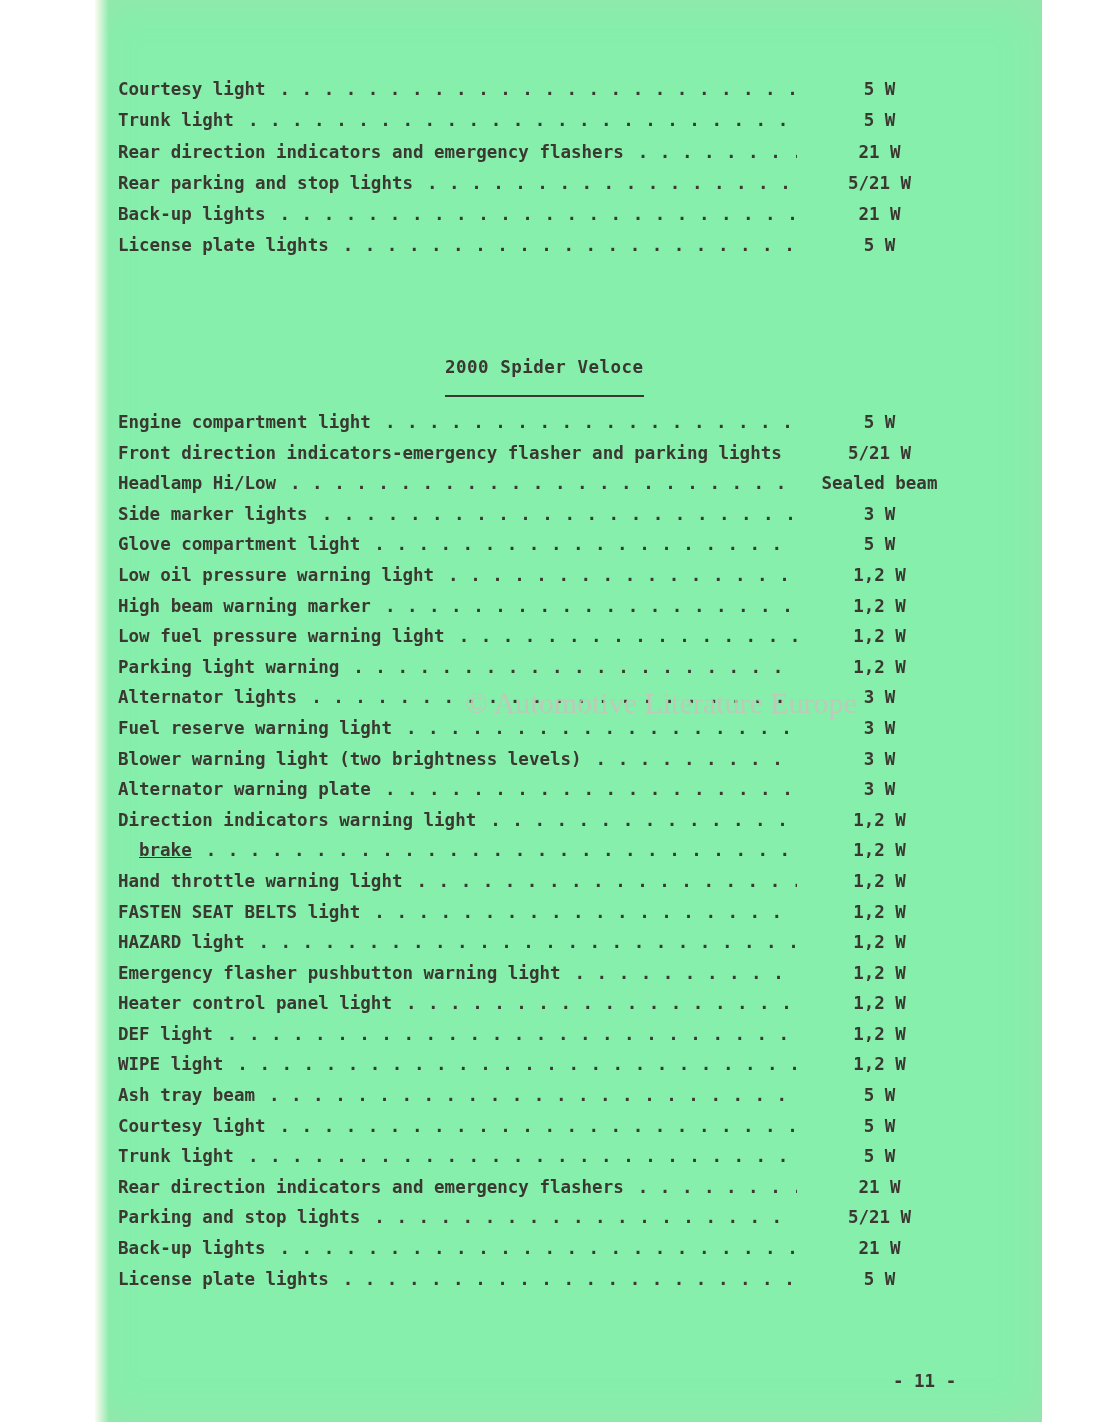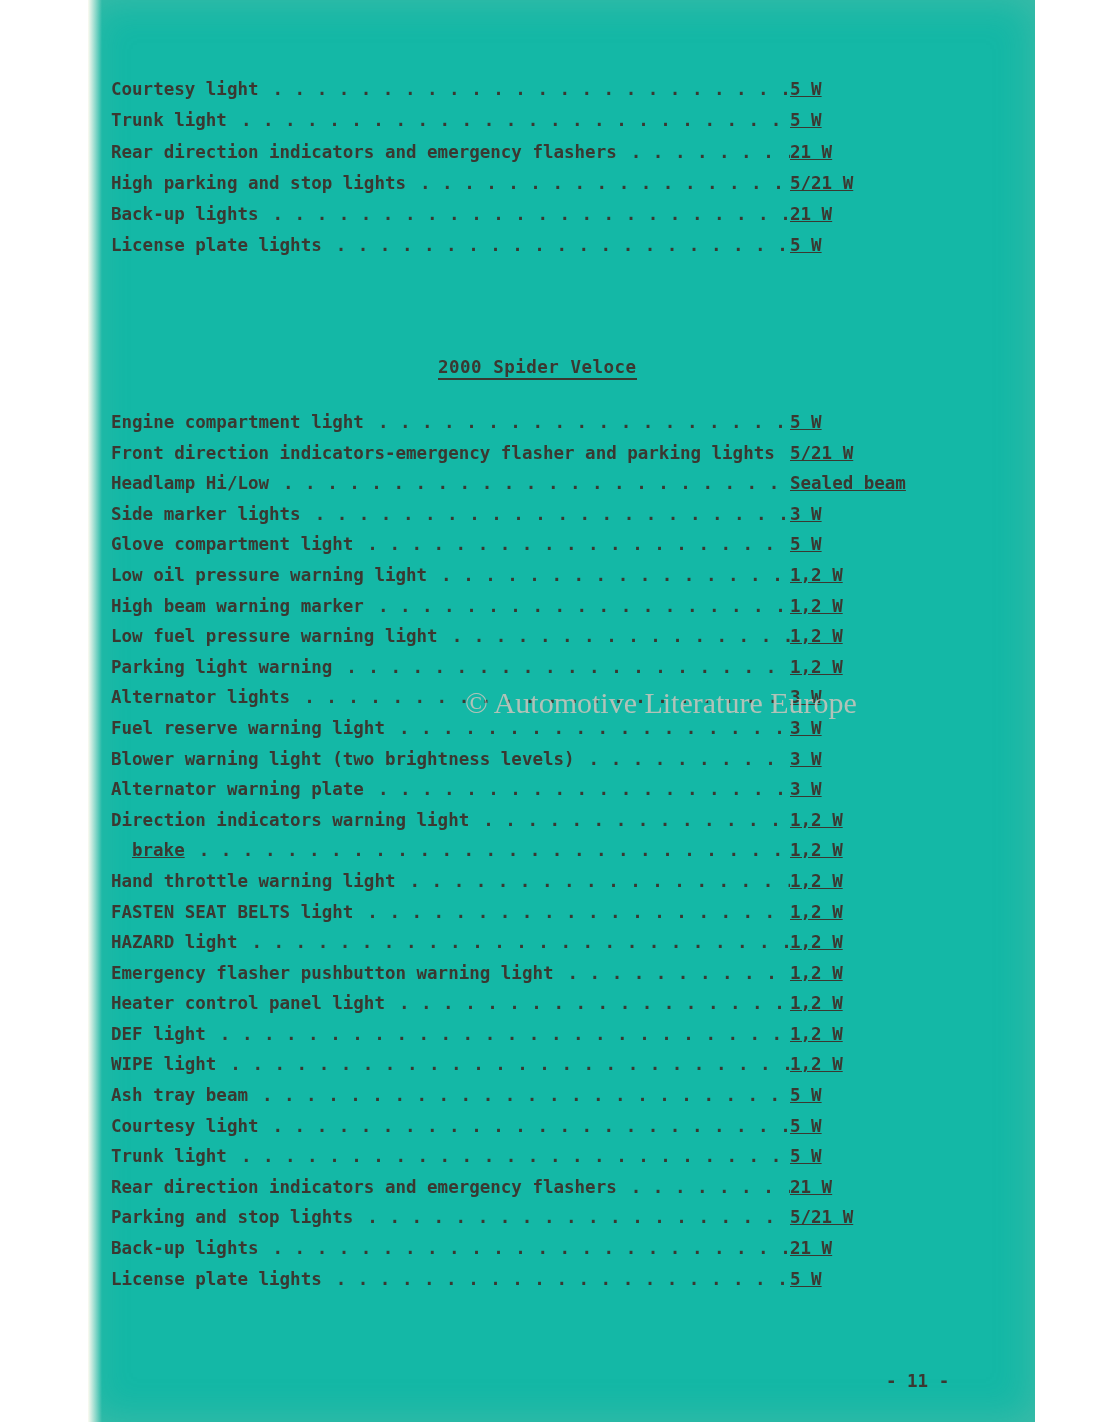--- a/index.html
+++ b/index.html
@@ -12,25 +12,25 @@
     font-family: "DejaVu Sans Mono", monospace;
   }
   .canvas {
     position: relative;
     width: 1100px;
     height: 1422px;
     background: #ffffff;
   }
   .page {
     position: absolute;
-    left: 88px;
+    left: 95px;
     top: 0;
     width: 947px;
     height: 1422px;
-    background: #14b8a6;
+    background: #86efac;
     box-shadow: inset 0 0 40px rgba(205,198,175,0.25);
   }
   .page::before {
     content: "";
     position: absolute;
     left: 0; top: 0; bottom: 0;
     width: 14px;
     background: linear-gradient(to right, #fdfbf2, rgba(253,251,242,0));
     pointer-events: none;
   }
@@ -55,34 +55,33 @@
   .row .lbl.cont { padding-left: 21px; text-decoration: underline; }
   .row .leader {
     flex: 1 1 auto;
     overflow: hidden;
     white-space: pre;
     padding-left: 14px;
     letter-spacing: 0.5px;
   }
   .row .val {
     flex: 0 0 165px;
-    text-align: left;
-    white-space: pre;
-    text-decoration: underline;
+    text-align: center;
+    white-space: pre;
   }
   .heading {
     position: absolute;
     top: 357px;
     left: 350px;
     color: #3b3831;
     font-size: 17.5px;
     font-weight: 600;
     letter-spacing: 0.5px;
     border-bottom: 2px solid #3b3831;
-    padding-bottom: 1px;
+    padding-bottom: 18px;
     white-space: pre;
   }
   .watermark {
     position: absolute;
     left: 465px;
     top: 686px;
     font-family: "Liberation Serif", "DejaVu Serif", serif;
     font-size: 30px;
     font-weight: 400;
     color: #c7c4bb;
@@ -117,21 +116,21 @@
           <span class="lbl">Trunk light</span>
           <span class="leader">. . . . . . . . . . . . . . . . . . . . . . . . . . . . . . . . . . . . . . . . . . . . . . . . . . . . . . . . . . . . </span>
           <span class="val">5 W</span>
         </div>
         <div class="row">
           <span class="lbl">Rear direction indicators and emergency flashers</span>
           <span class="leader">. . . . . . . . . . . . . . . . . . . . . . . . . . . . . . . . . . . . . . . . . . . . . . . . . . . . . . . . . . . . </span>
           <span class="val">21 W</span>
         </div>
         <div class="row">
-          <span class="lbl">High parking and stop lights</span>
+          <span class="lbl">Rear parking and stop lights</span>
           <span class="leader">. . . . . . . . . . . . . . . . . . . . . . . . . . . . . . . . . . . . . . . . . . . . . . . . . . . . . . . . . . . . </span>
           <span class="val">5/21 W</span>
         </div>
         <div class="row">
           <span class="lbl">Back-up lights</span>
           <span class="leader">. . . . . . . . . . . . . . . . . . . . . . . . . . . . . . . . . . . . . . . . . . . . . . . . . . . . . . . . . . . . </span>
           <span class="val">21 W</span>
         </div>
         <div class="row">
           <span class="lbl">License plate lights</span>

